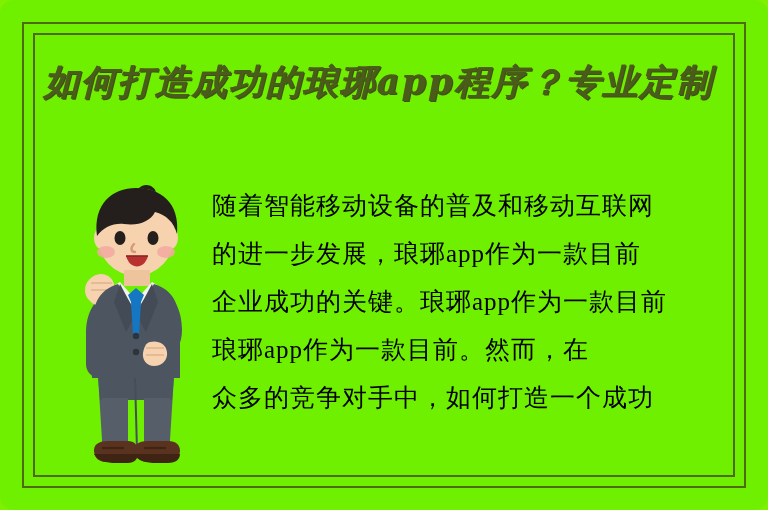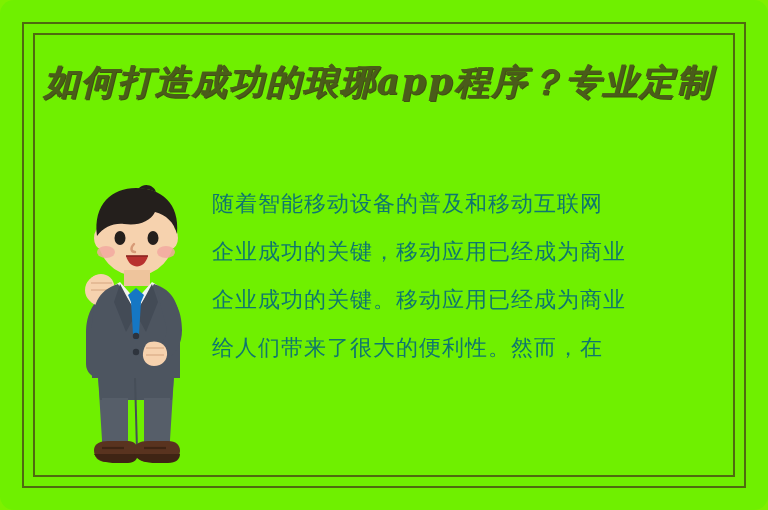--- a/index.html
+++ b/index.html
@@ -65,25 +65,25 @@
   }
 
   
   .body-text {
     position: absolute;
     left: 212px;
     top: 182px;
     width: 520px;
   }
   .body-line {
-    font-family: Liberation Mono, monospace;
-    font-size: 22px;
+    font-family: Liberation Serif, serif;
+    font-size: 25px;
     line-height: 48px;
     letter-spacing: 1px;
-    color: #0f766e;
+    color: #000000;
     white-space: nowrap;
   }
 
   
   .figure {
     position: absolute;
     left: 58px;
     top: 182px;
     width: 156px;
     height: 296px;
@@ -158,18 +158,19 @@
       <path d="M36 272 C40 279 48 281 58 281 L70 281 C76 281 80 277 80 272 Z" fill="#3f2414"></path>
       <path d="M44 266 L66 266" stroke="#3f2414" stroke-width="2.2" fill="none"></path>
       <path d="M76 268 C76 262 82 259 90 259 L110 259 C118 259 122 263 122 269 C122 276 114 280 102 280 L90 280 C82 280 76 275 76 268 Z" fill="#59331f"></path>
       <path d="M76 272 C80 279 88 281 98 281 L110 281 C118 281 122 277 122 272 Z" fill="#3f2414"></path>
       <path d="M86 266 L108 266" stroke="#3f2414" stroke-width="2.2" fill="none"></path>
     </svg>
   </div>
 
   <div class="body-text">
     <div class="body-line">随着智能移动设备的普及和移动互联网</div>
-    <div class="body-line">企业成功的关键，移动应用已经成为商业</div>
-    <div class="body-line">企业成功的关键。移动应用已经成为商业</div>
-    <div class="body-line">给人们带来了很大的便利性。然而，在</div>
+    <div class="body-line">的进一步发展，琅琊app作为一款目前</div>
+    <div class="body-line">企业成功的关键。琅琊app作为一款目前</div>
+    <div class="body-line">琅琊app作为一款目前。然而，在</div>
+    <div class="body-line">众多的竞争对手中，如何打造一个成功</div>
   </div>
 
 </div>
 
 </body></html>

